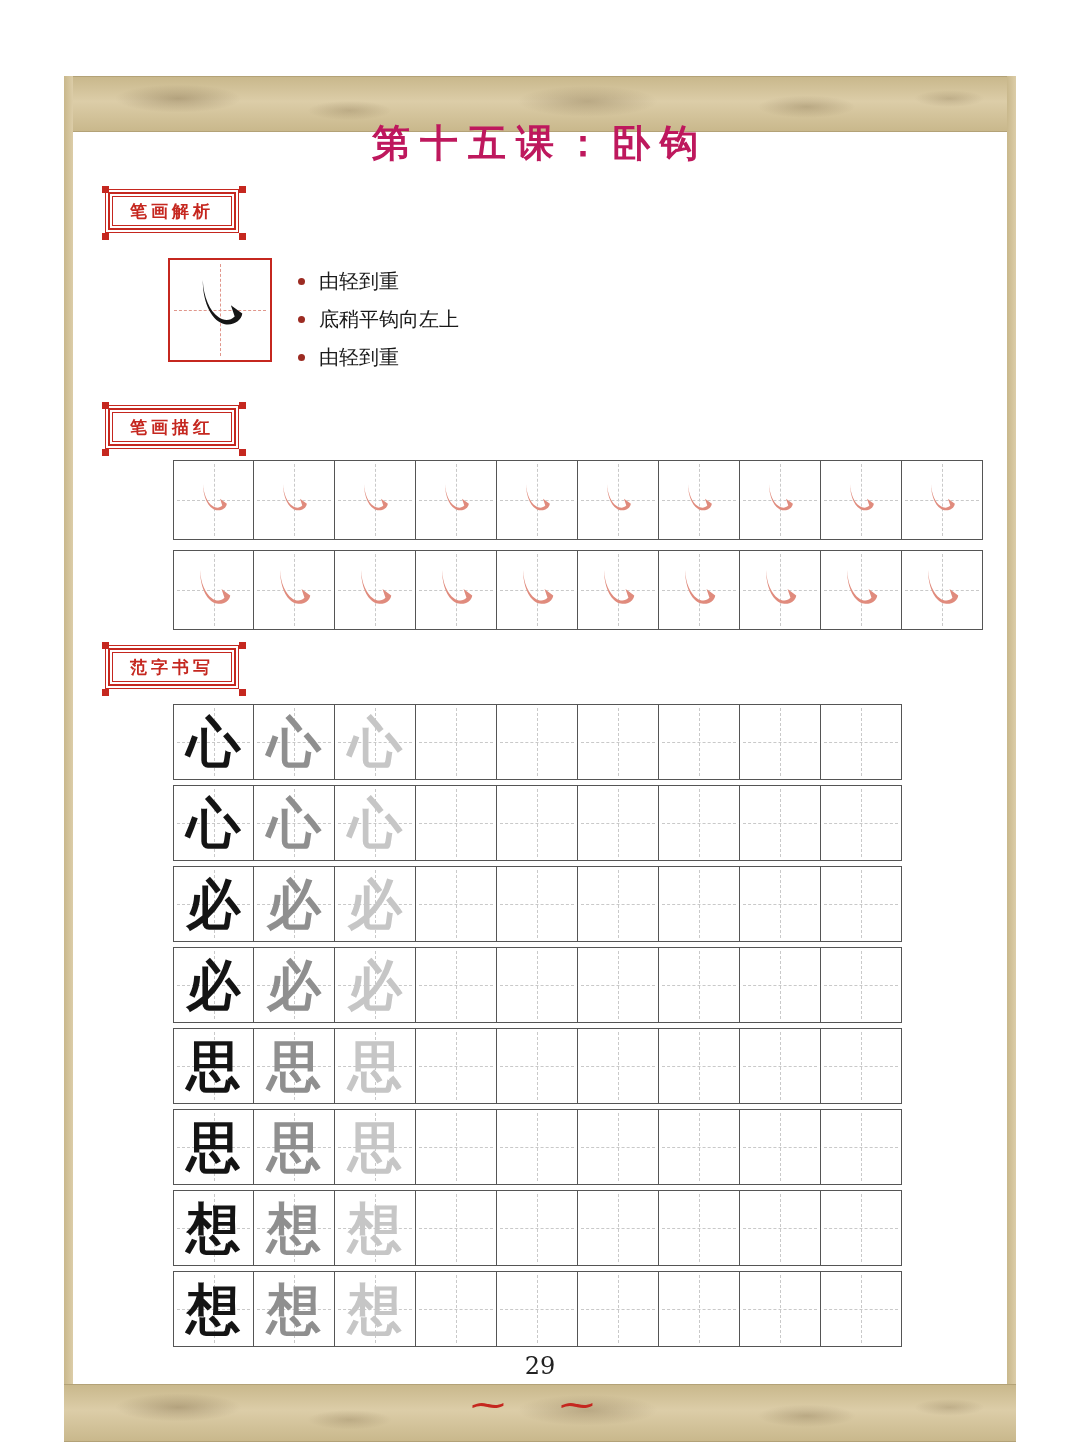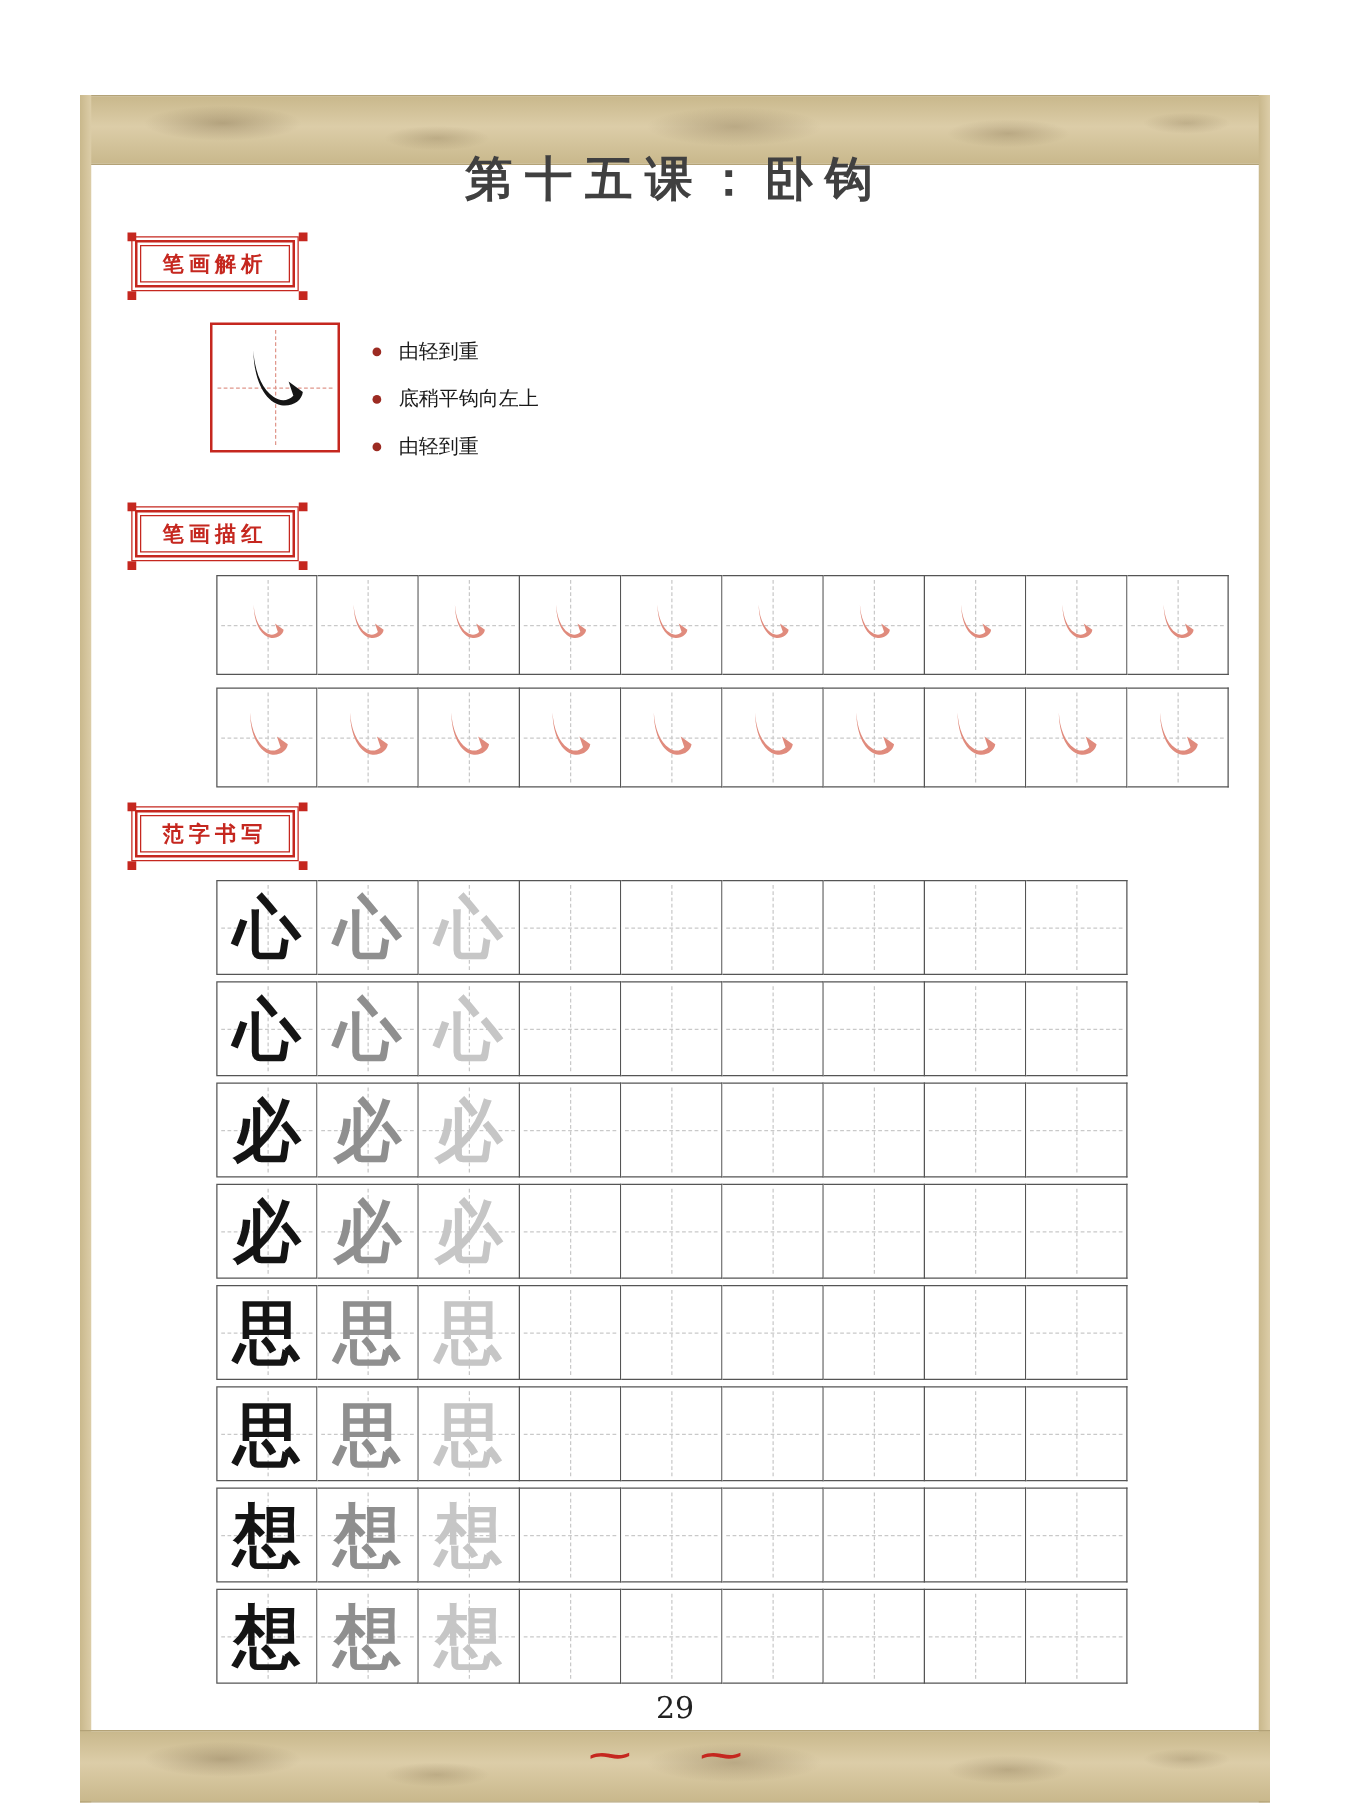--- a/index.html
+++ b/index.html
@@ -23,21 +23,21 @@
       linear-gradient(#c9b88c,#dccda8 45%,#c9b88c);
     border-top:1px solid #b3a277;border-bottom:1px solid #b3a277;box-sizing:border-box;}
   .band-top{top:76px;height:56px;}
   .band-bottom{top:1384px;height:58px;}
   .edge{position:absolute;top:76px;height:1366px;width:9px;
         background:linear-gradient(90deg,#c9b88c,#dccda8);}
   .edge-left{left:64px;}
   .edge-right{left:1007px;}
 
   .title{position:absolute;top:118px;left:0;right:0;margin:0;text-align:center;
-         font-size:38px;font-weight:bold;letter-spacing:10px;color:#404040;}
+         font-size:38px;font-weight:bold;letter-spacing:10px;color:#be185d;}
 
   
   .tag{position:absolute;width:128px;height:38px;background:#fff;
        border:2px solid var(--red);box-sizing:border-box;padding:2px;}
   .tag::before{content:"";position:absolute;inset:-5px;border:1px solid var(--red);}
   .tag::after{content:"";position:absolute;width:7px;height:7px;background:var(--red);
        left:-8px;top:-8px;
        box-shadow:137px 0 0 var(--red),0 47px 0 var(--red),137px 47px 0 var(--red);}
   .tag-inner{width:100%;height:100%;border:1px solid var(--red);box-sizing:border-box;
        display:flex;align-items:center;justify-content:center;color:var(--red);
@@ -49,21 +49,21 @@
   
   .demo-box{position:absolute;left:168px;top:258px;width:104px;height:104px;
        border:2px solid var(--red);box-sizing:border-box;background:#fff;}
   .demo-box::before{content:"";position:absolute;left:50%;top:4px;bottom:4px;
        border-left:1px dashed #e0978c;}
   .demo-box::after{content:"";position:absolute;top:50%;left:4px;right:4px;
        border-top:1px dashed #e0978c;}
   .demo-stroke{position:absolute;left:13px;top:11px;width:76px;height:76px;z-index:1;color:#151515;}
 
   .bullets{position:absolute;left:298px;top:262px;margin:0;padding:0;list-style:none;}
-  .bullet{display:flex;align-items:center;height:38px;font-size:16px;color:#1a1a1a;}
+  .bullet{display:flex;align-items:center;height:38px;font-size:20px;color:#1a1a1a;}
   .dot{width:7px;height:7px;border-radius:50%;background:#9c2b22;margin-right:14px;flex:none;}
 
   
   .grid-row{display:flex;}
   .cell{position:relative;width:81px;border:1px solid var(--grid-line);
         box-sizing:border-box;background:#fff;}
   .cell + .cell{border-left:none;}
   .cell::before{content:"";position:absolute;left:50%;top:3px;bottom:3px;
         border-left:1px dashed var(--dash);}
   .cell::after{content:"";position:absolute;top:50%;left:3px;right:3px;

